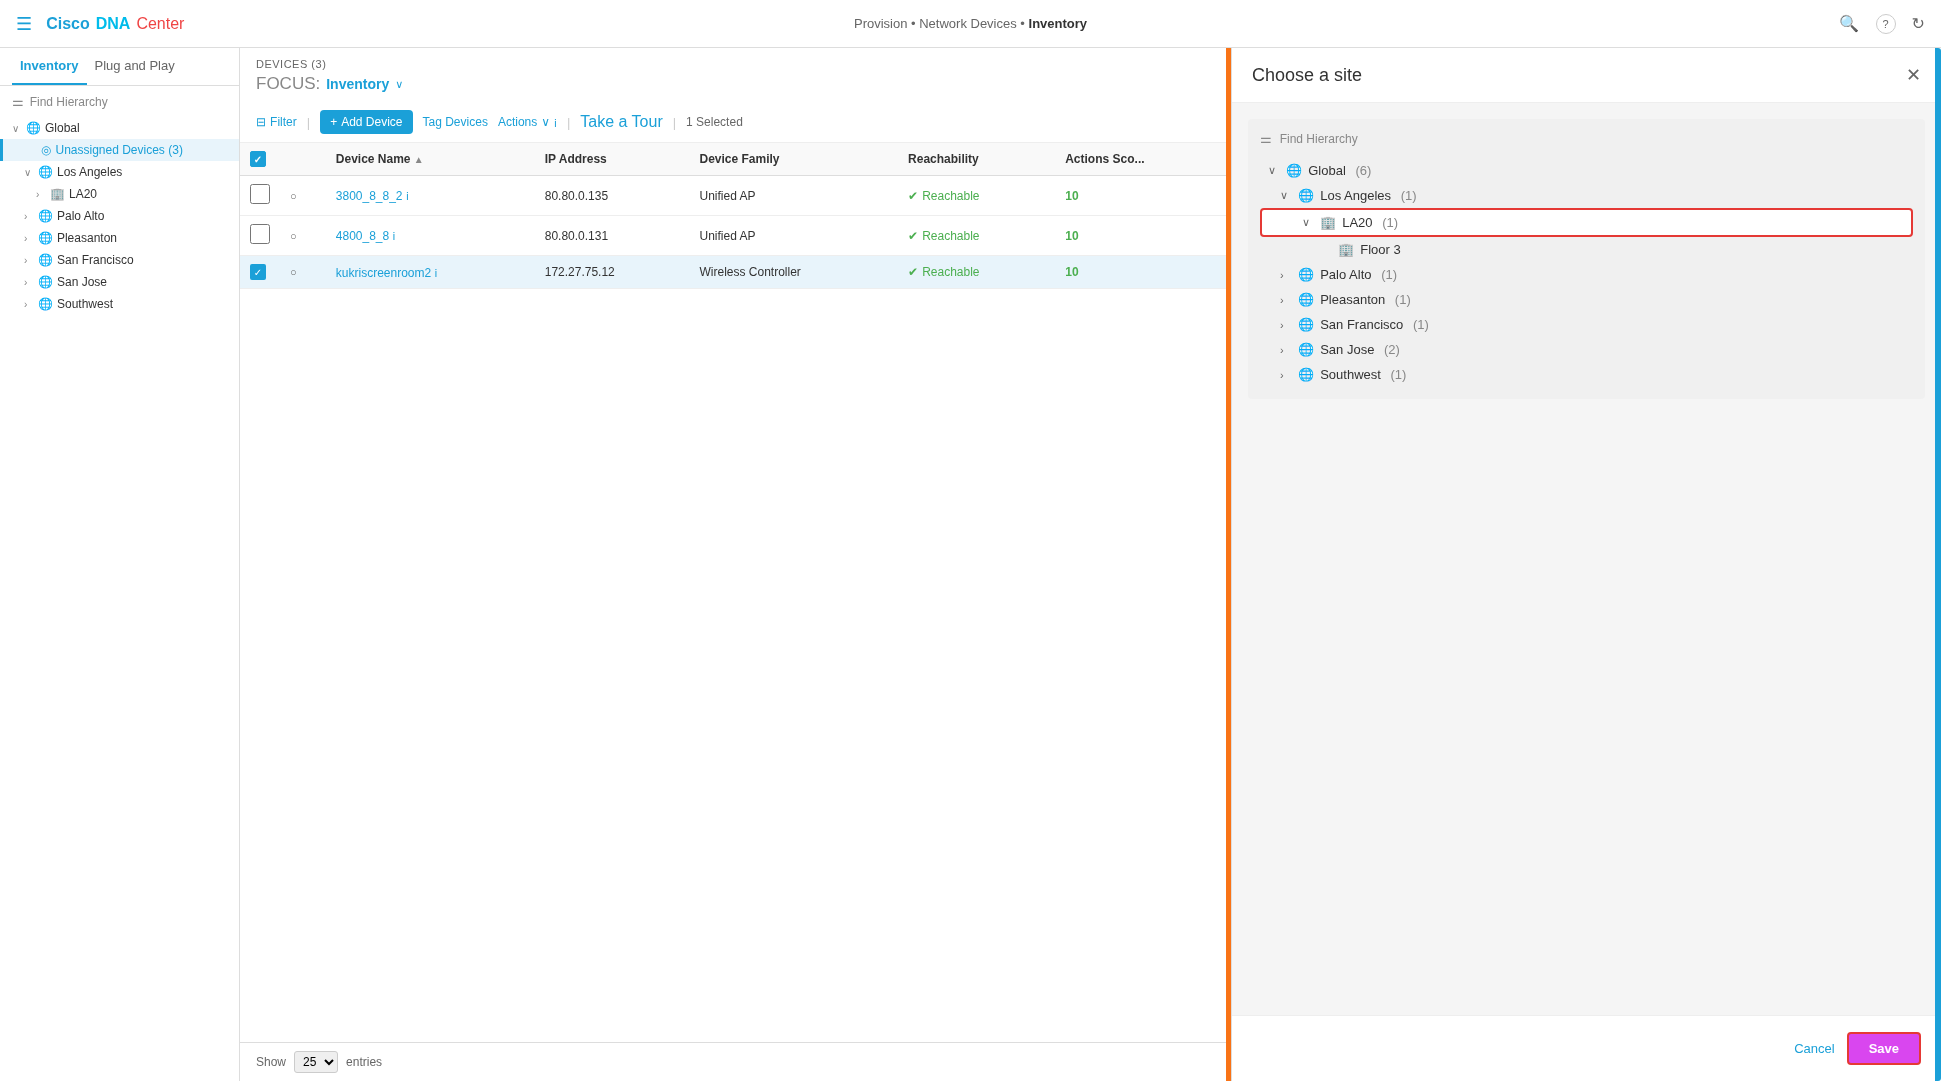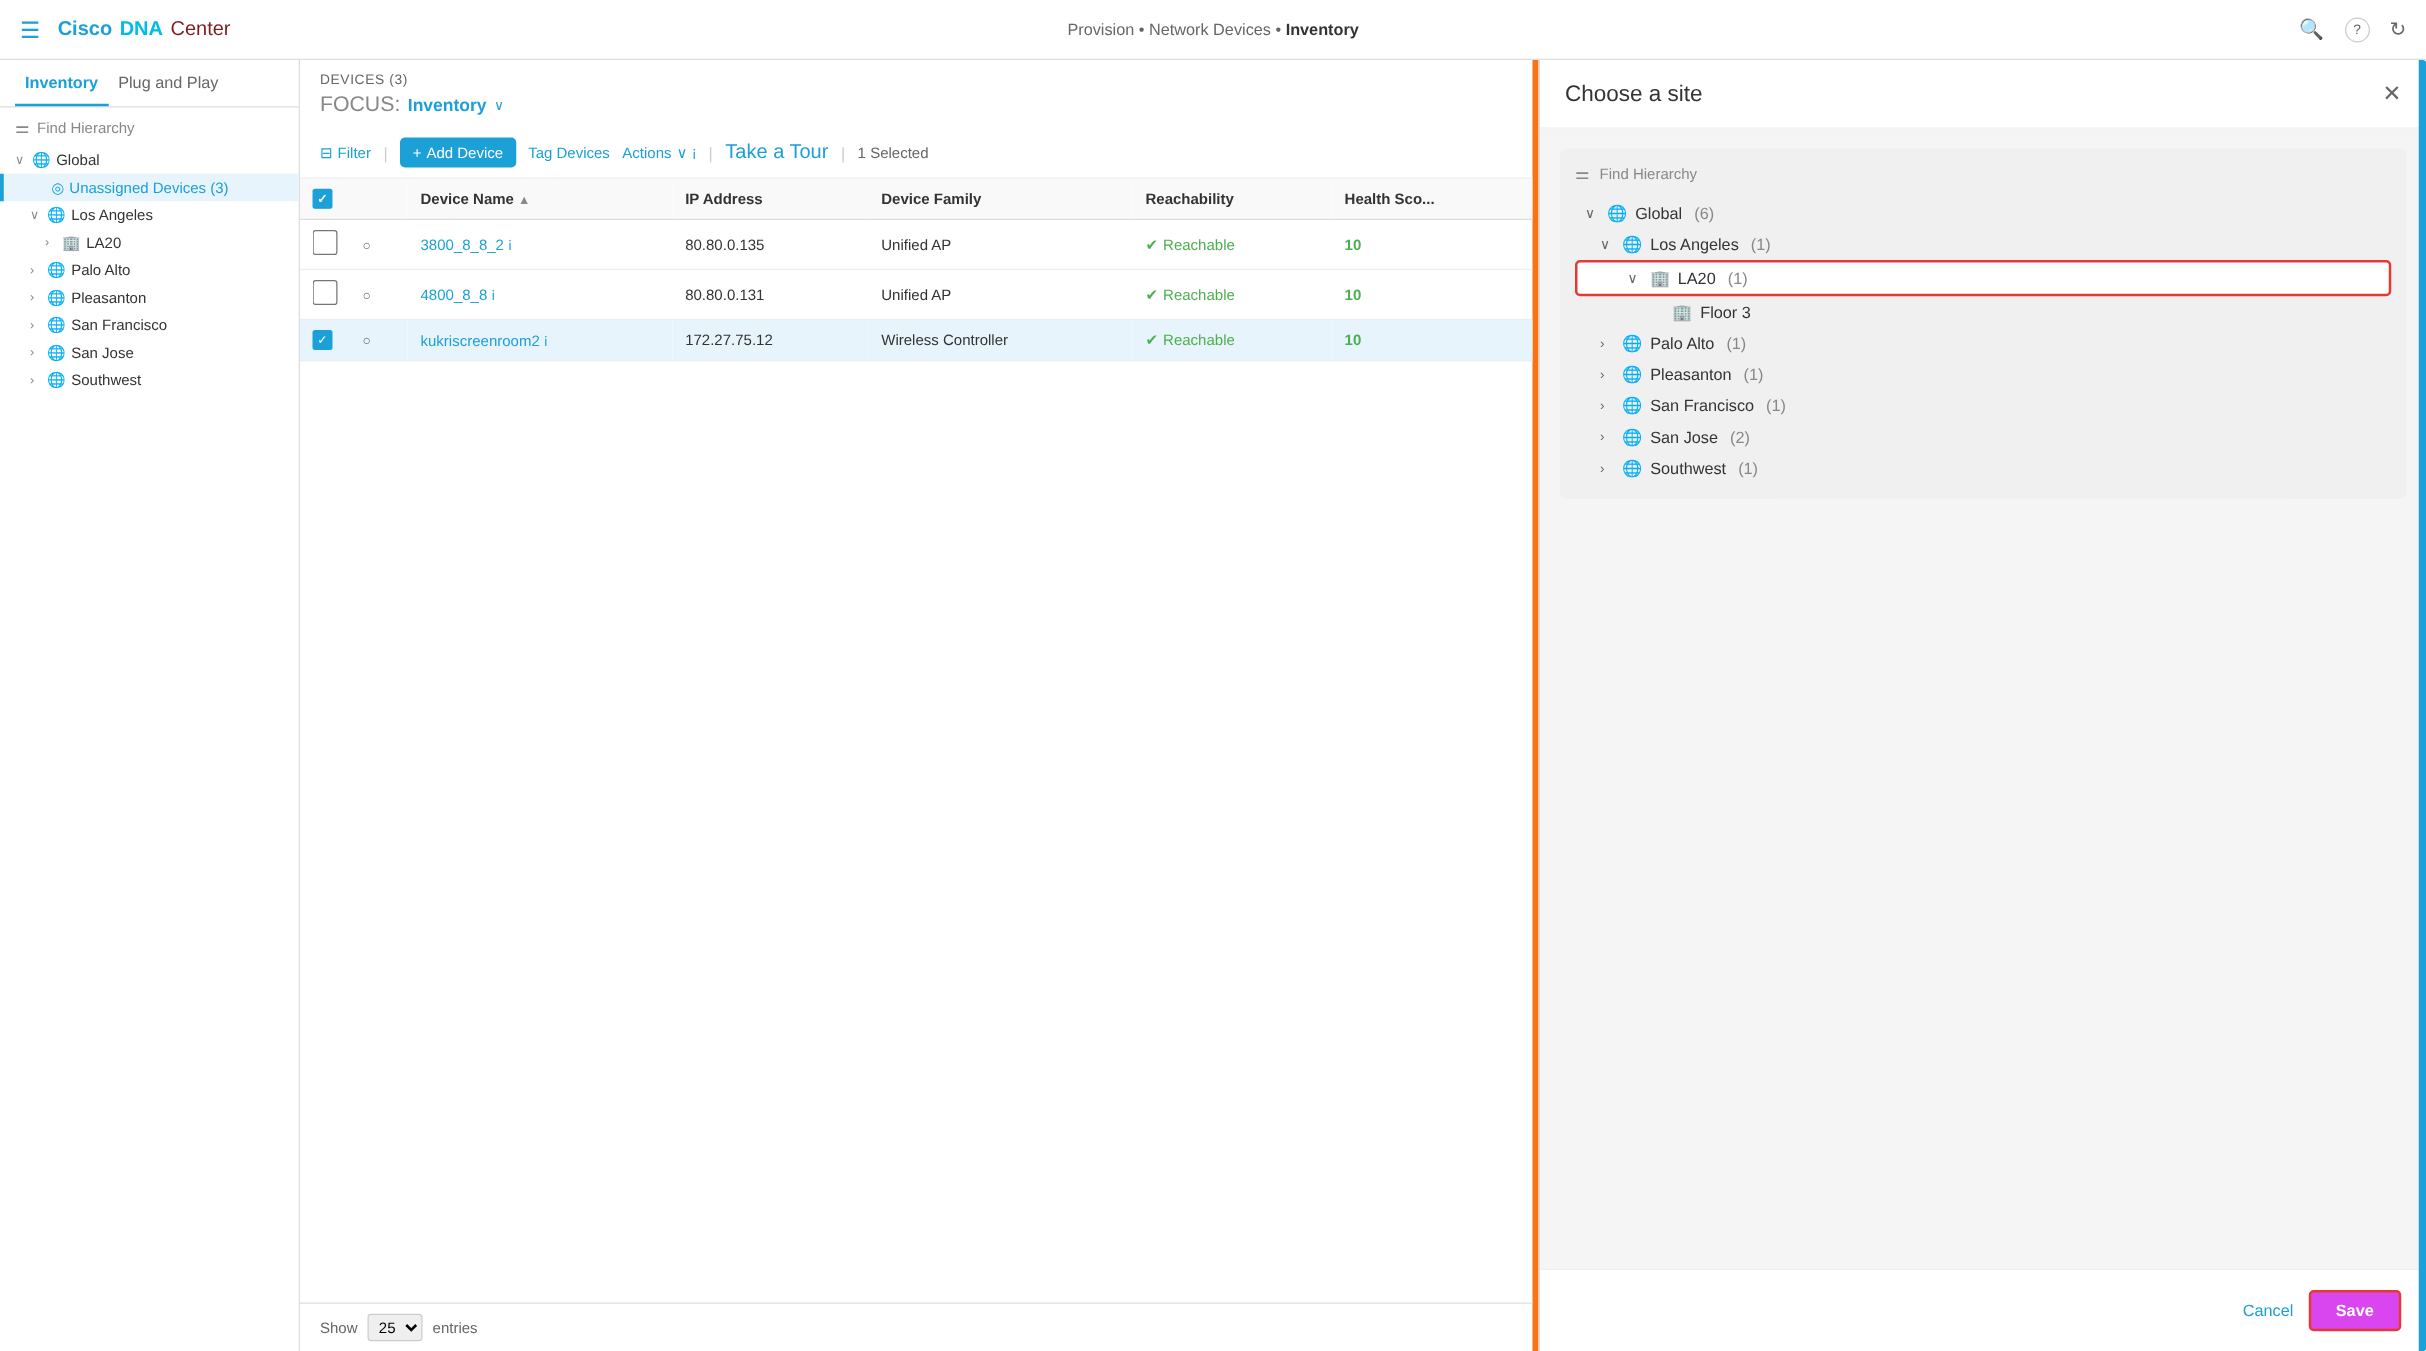--- a/index.html
+++ b/index.html
@@ -21,21 +21,21 @@
       gap: 6px;
     }
     .hamburger-icon {
       color: #1ba0d8;
       font-size: 18px;
       cursor: pointer;
       margin-right: 8px;
     }
     .logo-cisco { color: #1ba0d8; font-weight: 700; font-size: 16px; }
     .logo-dna { color: #00bceb; font-weight: 700; font-size: 16px; }
-    .logo-center { color: #7f1d1d; font-size: 16px; }
+    .logo-center { color: #ef4444; font-size: 16px; }
     .top-nav-breadcrumb {
       position: absolute;
       left: 50%;
       transform: translateX(-50%);
       color: #666;
       font-size: 13px;
     }
     .top-nav-breadcrumb span.bold { font-weight: 700; color: #333; }
     .top-nav-actions {
       margin-left: auto;
@@ -456,21 +456,21 @@
           <thead>
             <tr>
               <th class="checkbox-col">
                 <div style="width:16px;height:16px;border:1px solid #1ba0d8;border-radius:2px;background:#1ba0d8;display:inline-flex;align-items:center;justify-content:center;color:#fff;font-size:10px;">✓</div>
               </th>
               <th></th>
               <th>Device Name <span class="sort-icon">▲</span></th>
               <th>IP Address</th>
               <th>Device Family</th>
               <th>Reachability</th>
-              <th>Health Sco...</th>
+              <th>Actions Sco...</th>
             </tr>
           </thead>
           <tbody>
             <tr>
               <td>
                 <input type="checkbox" class="col-check" style="">
               </td>
               <td><span style="color:#666;font-size:11px;">○</span></td>
               <td>
                 <a class="device-link">3800_8_8_2</a>

